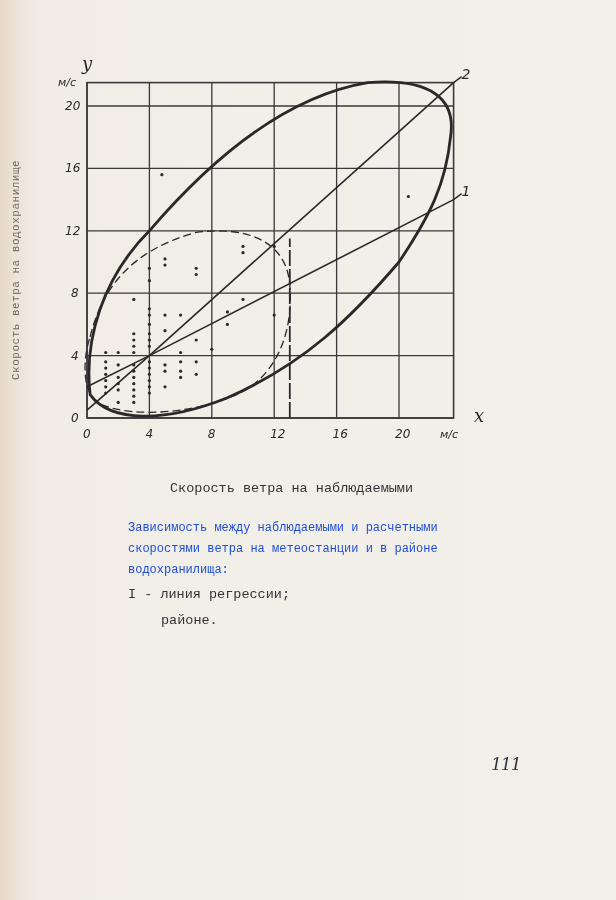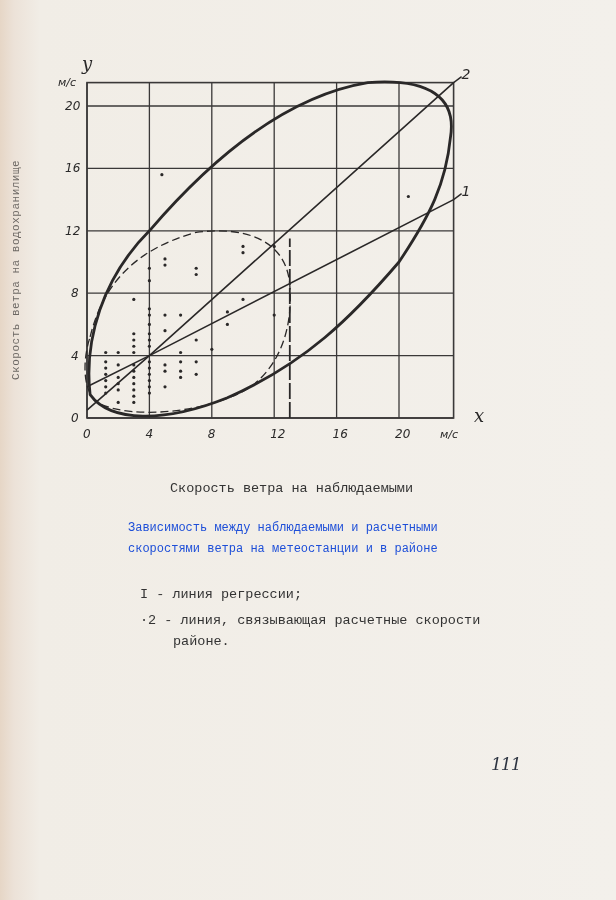--- a/index.html
+++ b/index.html
@@ -16,21 +16,21 @@
   }
   #chart-svg { position: absolute; left: 0; top: 0; }
   .tick { font-family: "DejaVu Sans", sans-serif; font-style: italic; font-size: 12px; fill: #2a2929; }
   .axis-name { font-family: "DejaVu Serif", serif; font-style: italic; font-size: 18px; fill: #2a2929; }
   .unit { font-family: "DejaVu Sans", sans-serif; font-style: italic; font-size: 11px; fill: #2a2929; }
   .caption {
     position: absolute; left: 170px; top: 481px; font-size: 13.5px; color: #333;
   }
   .desc { position: absolute; left: 128px; top: 518px; width: 380px; font-size: 12px; line-height: 21px; color: #1d4ed8; }
   .desc p { margin: 0; }
-  .legend-item { position: absolute; left: 140px; font-size: 13.5px; color: #333; line-height: 21px; }
+  .legend-item { position: absolute; left: 128px; font-size: 13.5px; color: #333; line-height: 21px; }
   .legend-item .cont { display: block; padding-left: 33px; }
   .page-num {
     position: absolute; left: 491px; top: 754px; font-family: "DejaVu Serif", serif;
     font-style: italic; font-size: 17px; color: #2c3340; letter-spacing: -1px; text-align: center;
   }
 </style>
 </head>
 <body>
 
 <div class="spine-text">Скорость ветра на водохранилище</div>
@@ -150,23 +150,23 @@
       <text x="461.59999999999997" y="195.6" class="tick" style="font-size:14px">1</text>
       <text x="461.59999999999997" y="78.60000000000002" class="tick" style="font-size:14px">2</text>
     </g>
 </svg>
 
 <div class="caption">Скорость ветра на наблюдаемыми</div>
 
 <div class="desc">
   <p>Зависимость между наблюдаемыми и расчетными</p>
   <p>скоростями ветра на метеостанции и в районе</p>
+  <p>водохранилища:</p>
 </div>
 
 <div class="legend-item" style="top:584px">
   <span>I - линия регрессии;</span>
 </div>
 <div class="legend-item" style="top:610px">
-  <span>·2 - линия, связывающая расчетные скорости</span>
   <span class="cont">районе.</span>
 </div>
 
 <div class="page-num">111</div>
 
 </body></html>

